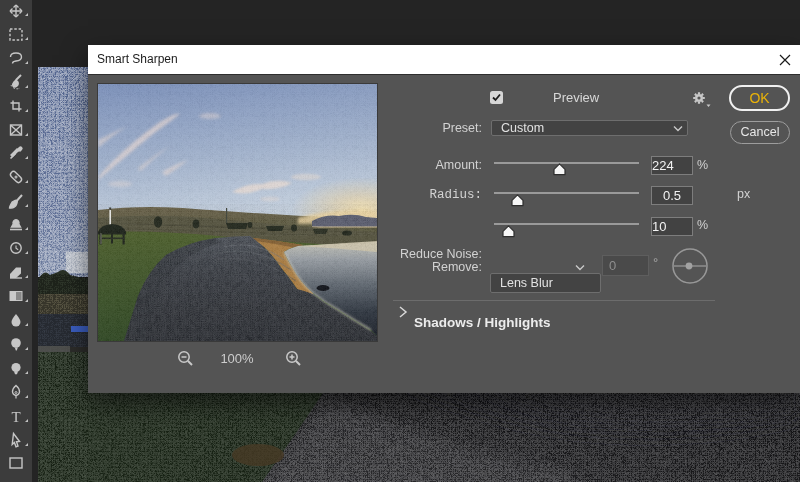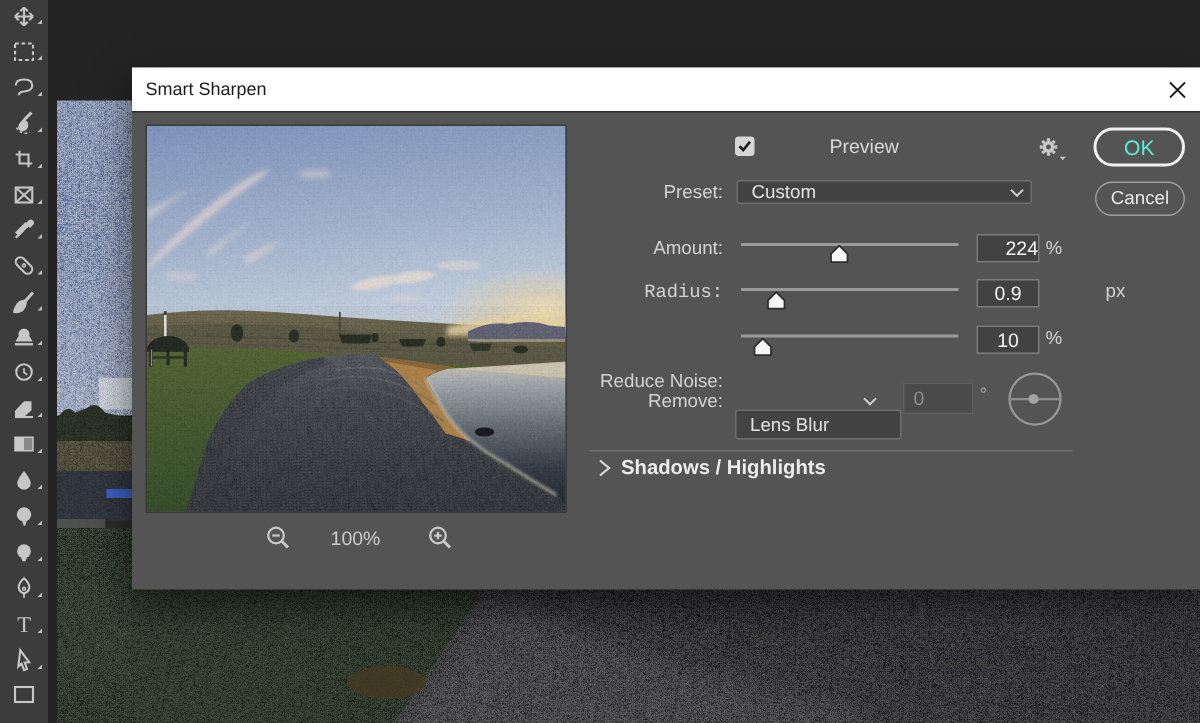--- a/index.html
+++ b/index.html
@@ -401,56 +401,56 @@
       <g stroke="#c8c8c8" stroke-width="2.2">
         <path d="M7,1.2 V3 M7,11 v1.8 M1.2,7 H3 M11,7 h1.8"></path>
         <path d="M2.9,2.9 L4.2,4.2 M9.8,9.8 L11.1,11.1 M11.1,2.9 L9.8,4.2 M4.2,9.8 L2.9,11.1"></path>
       </g>
       <circle cx="7" cy="7" r="1.6" fill="#545454"></circle>
       <path d="M15.5,14.5 h4 l-2,2.4 Z" transform="translate(-1,-1)"></path>
     </g>
   </svg>
 
   <div class="abs" style="left:641px;top:40px;width:57px;height:22px;border:2px solid #f0f0f0;border-radius:13px;
-       text-align:center;line-height:22px;font-size:14px;color:#5eead4;">OK</div>
+       text-align:center;line-height:22px;font-size:14px;color:#eab308;">OK</div>
   <div class="abs" style="left:642px;top:76px;width:58px;height:21px;border:1.5px solid #9d9d9d;border-radius:12px;
        text-align:center;line-height:21px;font-size:12.5px;color:#e8e8e8;">Cancel</div>
 
   <div class="abs" style="left:294px;top:76px;width:100px;text-align:right;font-size:12.5px;color:#d2d2d2;">Preset:</div>
   <div class="abs" style="left:403px;top:75px;width:186px;height:14px;background:#434343;border:1px solid #6e6e6e;border-radius:2px;
        font-size:12.5px;color:#e2e2e2;line-height:14px;padding-left:9px;">Custom</div>
   <svg class="abs" style="left:585px;top:80px" width="10" height="7" viewBox="0 0 10 7">
     <path d="M1,1.5 L5,5.5 L9,1.5" stroke="#c9c9c9" stroke-width="1.4" fill="none"></path>
   </svg>
 
   <div class="abs" style="left:294px;top:113px;width:100px;text-align:right;font-size:12.5px;color:#d2d2d2;">Amount:</div>
   <div class="abs" style="left:406px;top:116.5px;width:145px;height:2px;background:#9a9a9a;"></div>
   <svg class="abs" style="left:464px;top:118px" width="15" height="13" viewBox="0 0 15 13">
     <path d="M7.5,0.8 L13,6.3 L13,11.7 L2,11.7 L2,6.3 Z" fill="#f7f7f7" stroke="#2e2e2e" stroke-width="1.2" stroke-linejoin="round"></path>
   </svg>
   <div class="abs" style="left:563px;top:111px;width:40px;height:17px;background:#424242;border:1px solid #7d7d7d;
-       text-align:right;line-height:17px;font-size:13px;color:#f2f2f2;">224</div>
+       text-align:left;line-height:17px;font-size:13px;color:#f2f2f2;">224</div>
   <div class="abs" style="left:609px;top:113px;font-size:12.5px;color:#d2d2d2;">%</div>
 
   <div class="abs" style="left:294px;top:143px;width:100px;text-align:right;font-size:12.5px;color:#d2d2d2;font-family:Liberation Mono, monospace;">Radius:</div>
   <div class="abs" style="left:406px;top:147px;width:145px;height:2px;background:#9a9a9a;"></div>
   <svg class="abs" style="left:422px;top:148.5px" width="15" height="13" viewBox="0 0 15 13">
     <path d="M7.5,0.8 L13,6.3 L13,11.7 L2,11.7 L2,6.3 Z" fill="#f7f7f7" stroke="#2e2e2e" stroke-width="1.2" stroke-linejoin="round"></path>
   </svg>
   <div class="abs" style="left:563px;top:140.5px;width:40px;height:17px;background:#424242;border:1px solid #7d7d7d;
-       text-align:center;line-height:17px;font-size:13px;color:#f2f2f2;">0.9</div>
+       text-align:center;line-height:17px;font-size:13px;color:#f2f2f2;">0.5</div>
   <div class="abs" style="left:609px;top:142px;font-size:12.5px;color:#d2d2d2;padding-left:40px;">px</div>
 
   <div class="abs" style="left:294px;top:174px;width:100px;text-align:right;font-size:12.5px;color:#d2d2d2;margin-top:28px;">Reduce Noise:</div>
   <div class="abs" style="left:406px;top:178px;width:145px;height:2px;background:#9a9a9a;"></div>
   <svg class="abs" style="left:413px;top:179.5px" width="15" height="13" viewBox="0 0 15 13">
     <path d="M7.5,0.8 L13,6.3 L13,11.7 L2,11.7 L2,6.3 Z" fill="#f7f7f7" stroke="#2e2e2e" stroke-width="1.2" stroke-linejoin="round"></path>
   </svg>
   <div class="abs" style="left:563px;top:171.5px;width:40px;height:17px;background:#424242;border:1px solid #7d7d7d;
-       text-align:center;line-height:17px;font-size:13px;color:#f2f2f2;">10</div>
+       text-align:left;line-height:17px;font-size:13px;color:#f2f2f2;">10</div>
   <div class="abs" style="left:609px;top:173px;font-size:12.5px;color:#d2d2d2;">%</div>
 
   <div class="abs" style="left:294px;top:215px;width:100px;text-align:right;font-size:12.5px;color:#d2d2d2;">Remove:</div>
   <div class="abs" style="left:402px;top:212px;width:100px;height:18px;background:#434343;border:1px solid #6e6e6e;border-radius:2px;
        font-size:12.5px;color:#e2e2e2;line-height:18px;padding-left:9px;margin-top:16px;">Lens Blur</div>
   <svg class="abs" style="left:487px;top:219px" width="10" height="7" viewBox="0 0 10 7">
     <path d="M1,1.5 L5,5.5 L9,1.5" stroke="#c9c9c9" stroke-width="1.4" fill="none"></path>
   </svg>
   <div class="abs" style="left:514px;top:210px;width:39px;height:19px;background:#4a4a4a;border:1px solid #5e5e5e;
        font-size:13px;color:#8f8f8f;line-height:19px;padding-left:6px;">0</div>
@@ -458,14 +458,14 @@
   <svg class="abs" style="left:583px;top:202px" width="40" height="40" viewBox="0 0 40 40">
     <circle cx="19" cy="19" r="17" stroke="#989898" stroke-width="1.5" fill="none"></circle>
     <path d="M3,19 h32" stroke="#8e8e8e" stroke-width="1.5"></path>
     <circle cx="18" cy="19" r="3.4" fill="#a2a2a2"></circle>
   </svg>
 
   <div class="abs" style="left:305px;top:255px;width:322px;height:1px;background:#6c6c6c;"></div>
   <svg class="abs" style="left:310px;top:261px" width="10" height="12" viewBox="0 0 10 12">
     <path d="M2,1 L8,6 L2,11" stroke="#d8d8d8" stroke-width="1.5" fill="none"></path>
   </svg>
-  <div class="abs" style="left:326px;top:259px;font-size:13.5px;font-weight:bold;color:#ececec;">Shadows / Highlights</div>
+  <div class="abs" style="left:326px;top:270px;font-size:13.5px;font-weight:bold;color:#ececec;">Shadows / Highlights</div>
 </div>
 
 </body></html>

